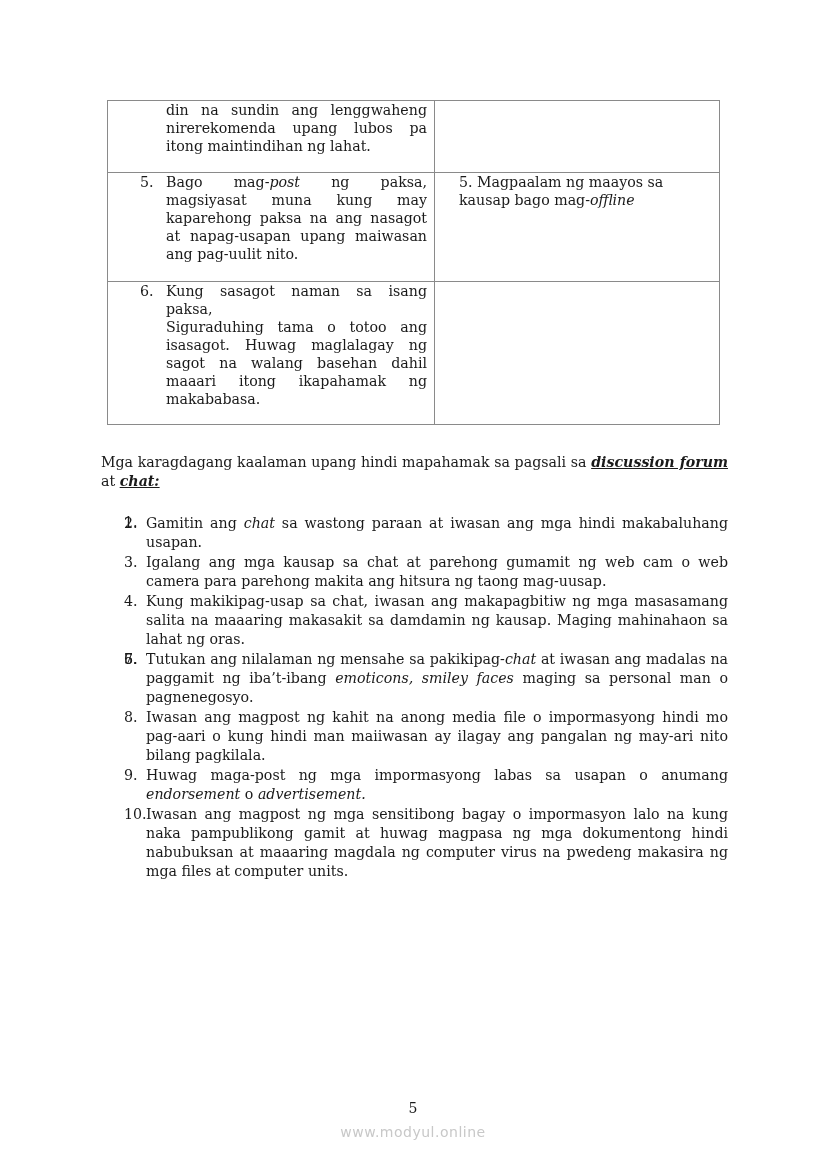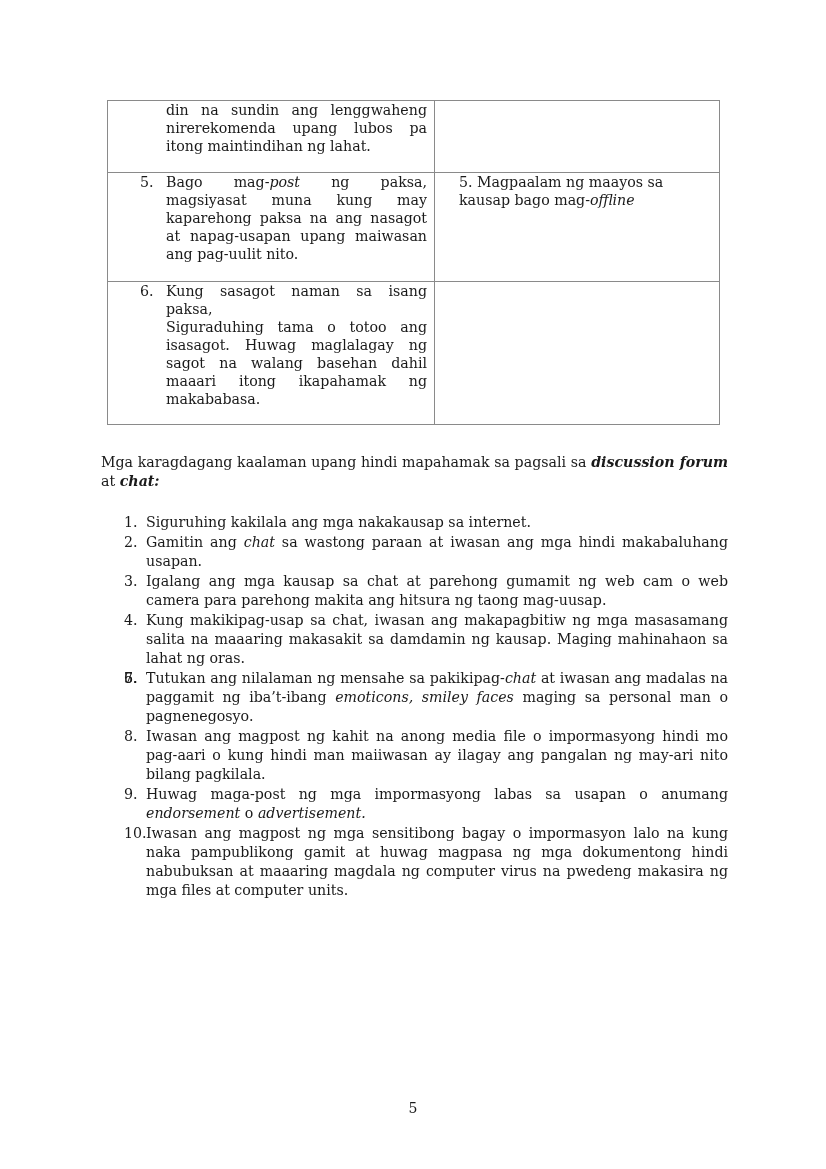--- a/index.html
+++ b/index.html
@@ -12,21 +12,21 @@
   td.left { width: 326px; }
   .cell-inner { position: relative; padding: 0 7px 0 58px; text-align: justify; }
   .cell-inner .num { position: absolute; left: 32px; top: 0; }
   td.right .cell-inner { padding: 0 6px 0 6px; text-align: left; margin-left: 18px; }
   .row1 { height: 72px; }
   .row2 { height: 109px; }
   .row3 { height: 143px; }
   .row2 td, .row3 td { padding-top: 1px; }
   .intro { position: absolute; left: 101px; top: 453px; width: 627px;
            font-size: 14.2px; line-height: 19px; text-align: justify; }
-  .intro b { font-style: italic; font-weight: bold; }
+  .intro b { font-style: italic; font-weight: bold; text-decoration: underline; }
   ol.tips { position: absolute; left: 124px; top: 513px; width: 604px; margin: 0; padding: 0;
             list-style: none; font-size: 14.2px; line-height: 19px; }
   ol.tips li { position: relative; padding-left: 22px; text-align: justify; margin-bottom: 1px; }
   ol.tips li .n { position: absolute; left: 0; top: 0; }
   .page-number { position: absolute; left: 0; width: 826px; top: 1100px; text-align: center;
                  font-size: 14px; }
   .watermark { position: absolute; left: 0; width: 826px; top: 1124px; text-align: center;
                font-family: "DejaVu Sans", sans-serif; font-size: 14px; color: #c8c8c8; letter-spacing: 0.5px; }
 </style>
 </head>
@@ -68,26 +68,27 @@
       <td class="right"></td>
     </tr>
   </tbody>
     </table>
 
   <p class="intro" style="margin:0;">
     <span>Mga karagdagang kaalaman upang hindi mapahamak sa pagsali sa </span><b>discussion forum</b><span> at </span><b>chat:</b>
   </p>
 
   <ol class="tips" id="tips-list">
-      <li><span class="n">1.</span><span>Siguruhing kakilala ang mga nakakausap sa internet.</span></li>
+      <li><span class="n">1.</span></li>
       <li><span class="n">2.</span><span>Gamitin ang </span><i>chat</i><span> sa wastong paraan at iwasan ang mga hindi makabaluhang usapan.</span></li>
       <li><span class="n">3.</span><span>Igalang ang mga kausap sa chat at parehong gumamit ng web cam o web camera para parehong makita ang hitsura ng taong mag-uusap.</span></li>
       <li><span class="n">4.</span><span>Kung makikipag-usap sa chat, iwasan ang makapagbitiw ng mga masasamang salita na maaaring makasakit sa damdamin ng kausap. Maging mahinahaon sa lahat ng oras.</span></li>
       <li><span class="n">5.</span></li>
       <li><span class="n">6.</span></li>
       <li><span class="n">7.</span><span>Tutukan ang nilalaman ng mensahe sa pakikipag-</span><i>chat</i><span> at iwasan ang madalas na paggamit ng iba’t-ibang </span><i>emoticons, smiley faces</i><span> maging sa personal man o pagnenegosyo.</span></li>
       <li><span class="n">8.</span><span>Iwasan ang magpost ng kahit na anong media file o impormasyong hindi mo pag-aari o kung hindi man maiiwasan ay ilagay ang pangalan ng may-ari nito bilang pagkilala.</span></li>
       <li><span class="n">9.</span><span>Huwag maga-post ng mga impormasyong labas sa usapan o anumang </span><i>endorsement</i><span> o </span><i>advertisement.</i></li>
       <li><span class="n">10.</span><span>Iwasan ang magpost ng mga sensitibong bagay o impormasyon lalo na kung naka pampublikong gamit at huwag magpasa ng mga dokumentong hindi nabubuksan at maaaring magdala ng computer virus na pwedeng makasira ng mga files at computer units.</span></li>
     </ol>
 
   <div class="page-number">5</div>
+  <div class="watermark">www.modyul.online</div>
 </div>
 
 </body></html>

